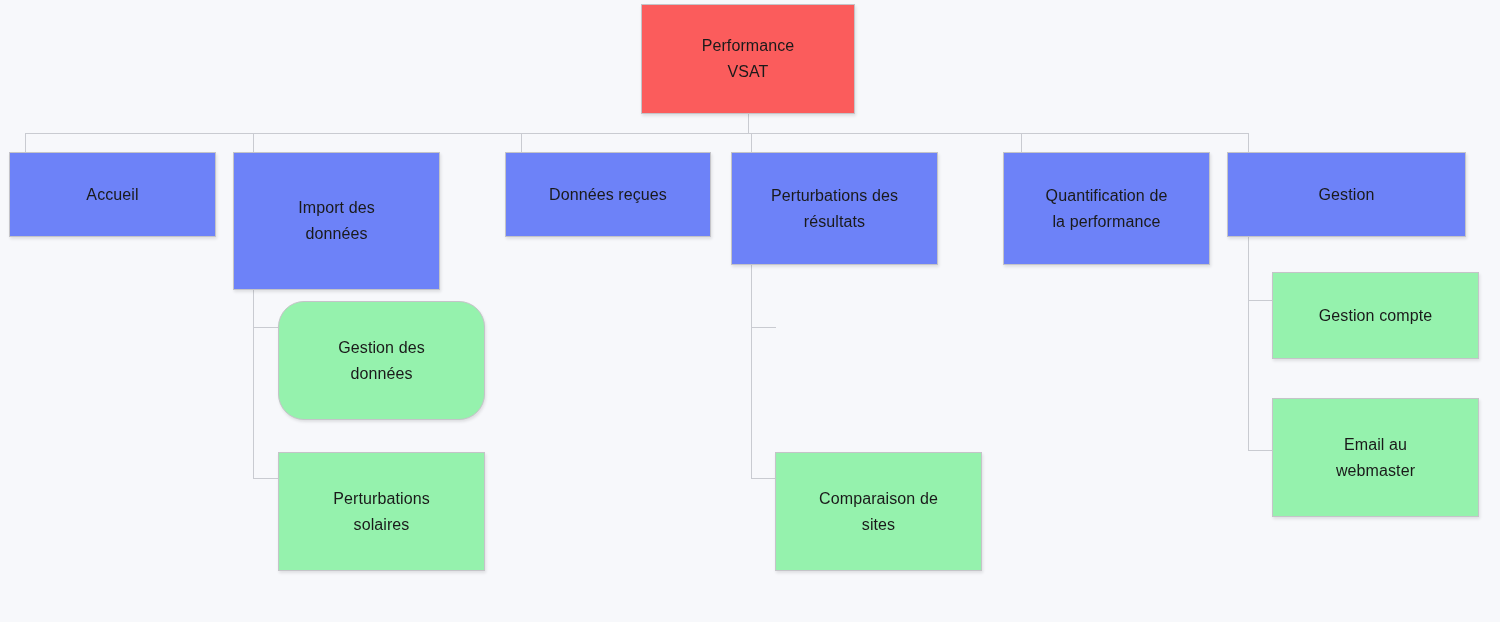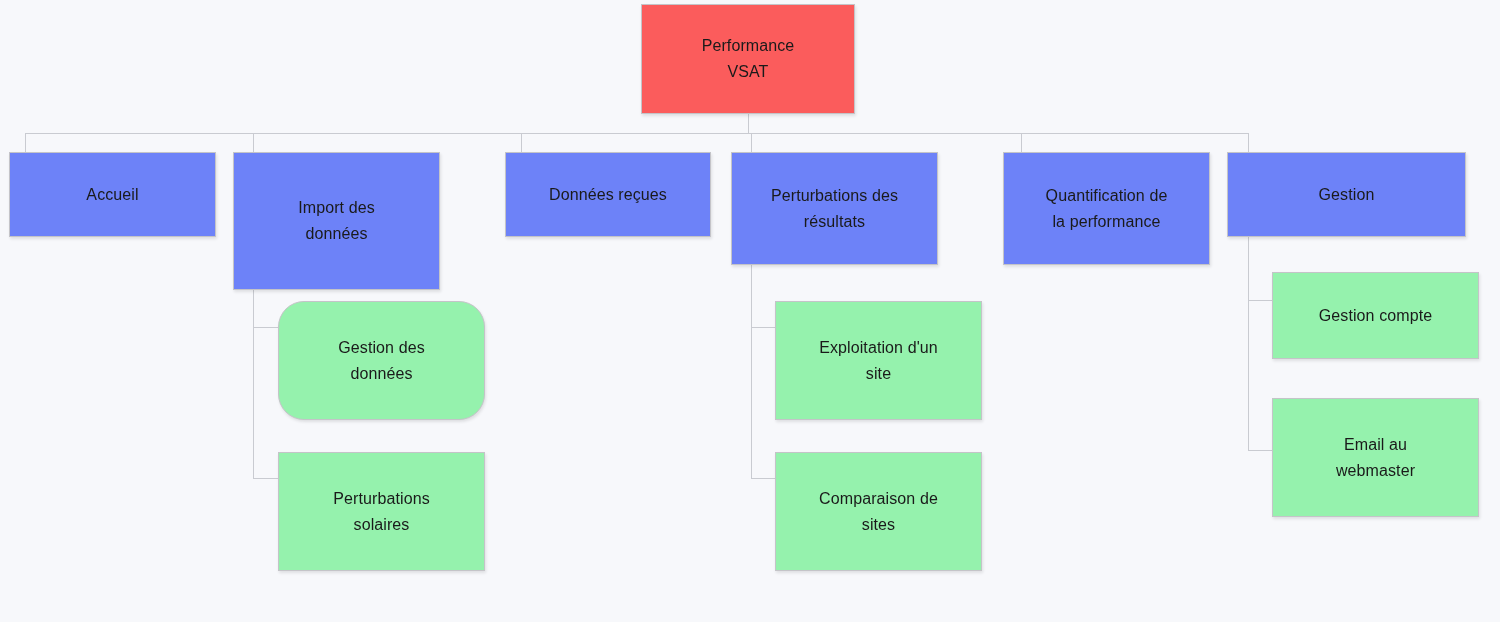--- a/index.html
+++ b/index.html
@@ -96,22 +96,20 @@
 la performance</div>
 
   <div class="node level1" style="left:1227px; top:152px; width:239px; height:85px;">Gestion</div>
 
   <div class="node level2" style="left:278px; top:301px; width:207px; height:119px;border-radius:26px;">Gestion des
 données</div>
 
   <div class="node level2" style="left:278px; top:452px; width:207px; height:119px;">Perturbations
 solaires</div>
 
-  <div class="node level2" style="left:775px; top:301px; width:207px; height:119px;">Exploitation d'un
-site</div>
 
   <div class="node level2" style="left:775px; top:452px; width:207px; height:119px;">Comparaison de
 sites</div>
 
   <div class="node level2" style="left:1272px; top:272px; width:207px; height:87px;">Gestion compte</div>
 
   <div class="node level2" style="left:1272px; top:398px; width:207px; height:119px;">Email au
 webmaster</div>
 
 </div>

